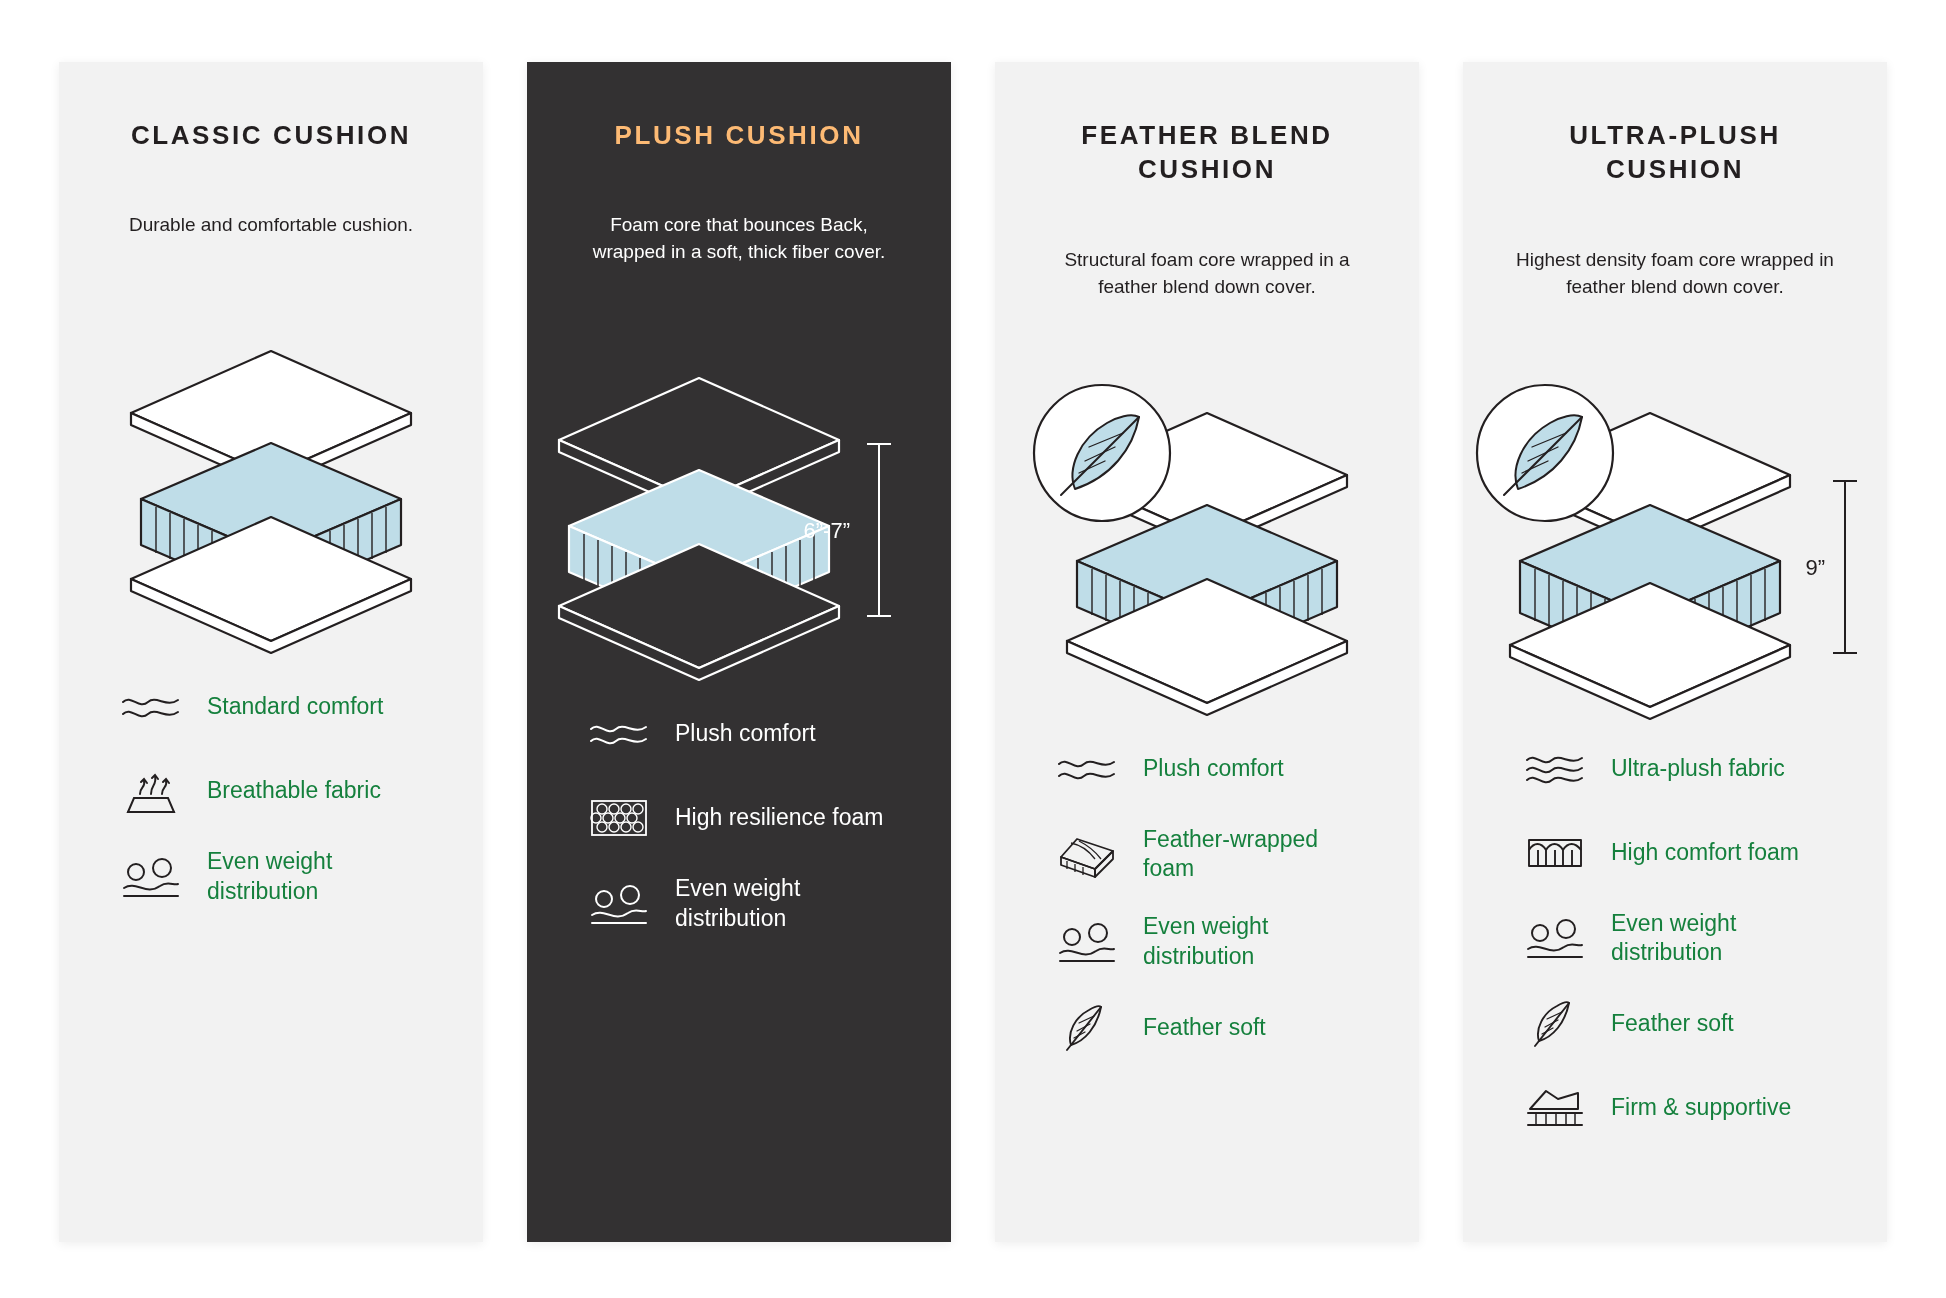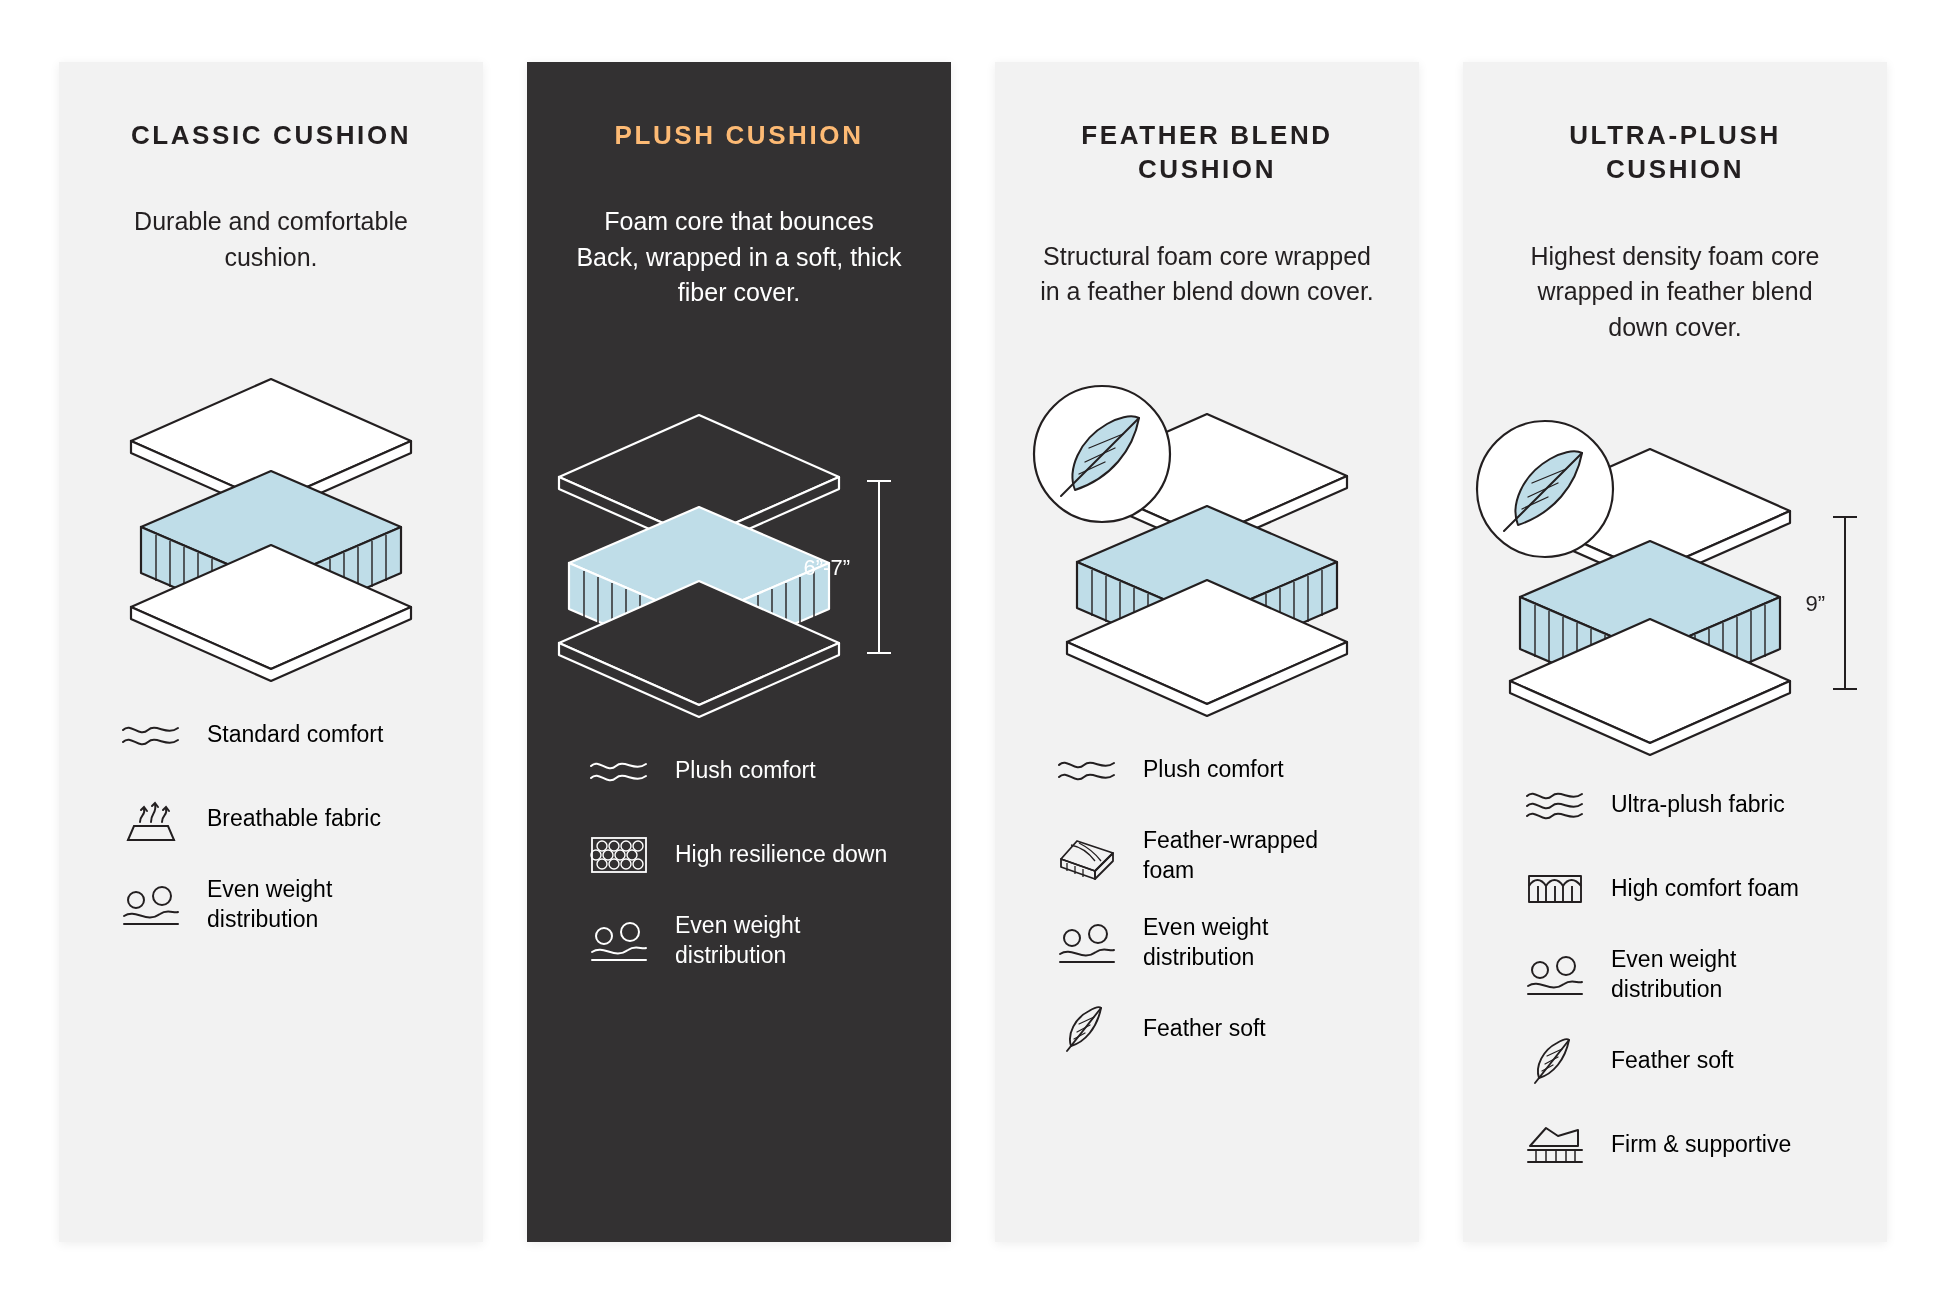--- a/index.html
+++ b/index.html
@@ -47,25 +47,25 @@
     font-weight: bold;
     letter-spacing: 2.6px;
     text-align: center;
     color: #231f20;
     line-height: 1.32;
     margin: 0 0 24px 0;
     text-transform: uppercase;
   }
   .card.dark .card-title { color: #fdba74; }
   .card-desc {
-    font-size: 25px;
+    font-size: 19px;
     line-height: 1.42;
     text-align: center;
     color: #231f20;
-    margin: 8px;
+    margin: 16px;
     max-width: 370px;
   }
   .card.dark .card-desc { color: #ffffff; }
 
   .illus {
     position: relative;
     width: 100%;
     height: 340px;
     margin-top: 26px;
     display: flex;
@@ -93,21 +93,21 @@
     min-width: 68px;
     height: 56px;
     display: flex;
     align-items: center;
     justify-content: center;
   }
   .feature-icon svg { display: block; overflow: visible; }
   .feature-label {
     font-size: 23px;
     line-height: 1.3;
-    color: #000000;
+    color: #15803d;
     max-width: 230px;
   }
   .card.dark .feature-label { color: #ffffff; }
 </style>
 </head>
 <body>
 
 <div class="board">
 
   <div class="card">
@@ -262,21 +262,21 @@
                   <circle cx="44" cy="23" r="5"></circle>
                   <circle cx="8" cy="23" r="5"></circle>
               <circle cx="14" cy="32" r="5"></circle>
                   <circle cx="26" cy="32" r="5"></circle>
                   <circle cx="38" cy="32" r="5"></circle>
                   <circle cx="50" cy="32" r="5"></circle>
             </g>
           </g>
             </svg>
         </span>
-        <span class="feature-label">High resilience down</span>
+        <span class="feature-label">High resilience foam</span>
       </div>
       <div class="feature">
         <span class="feature-icon">
           <svg width="62" height="46" viewBox="0 0 62 46">
               <g fill="none" stroke="#ffffff" stroke-width="2" stroke-linecap="round">
             <circle cx="16" cy="18" r="8"></circle>
                 <circle cx="42" cy="14" r="9"></circle>
             <path d="M4 34 C16 26, 26 42, 40 32 C48 26, 54 32, 58 30"></path>
             <line x1="4" y1="42" x2="58" y2="42"></line>
           </g>

